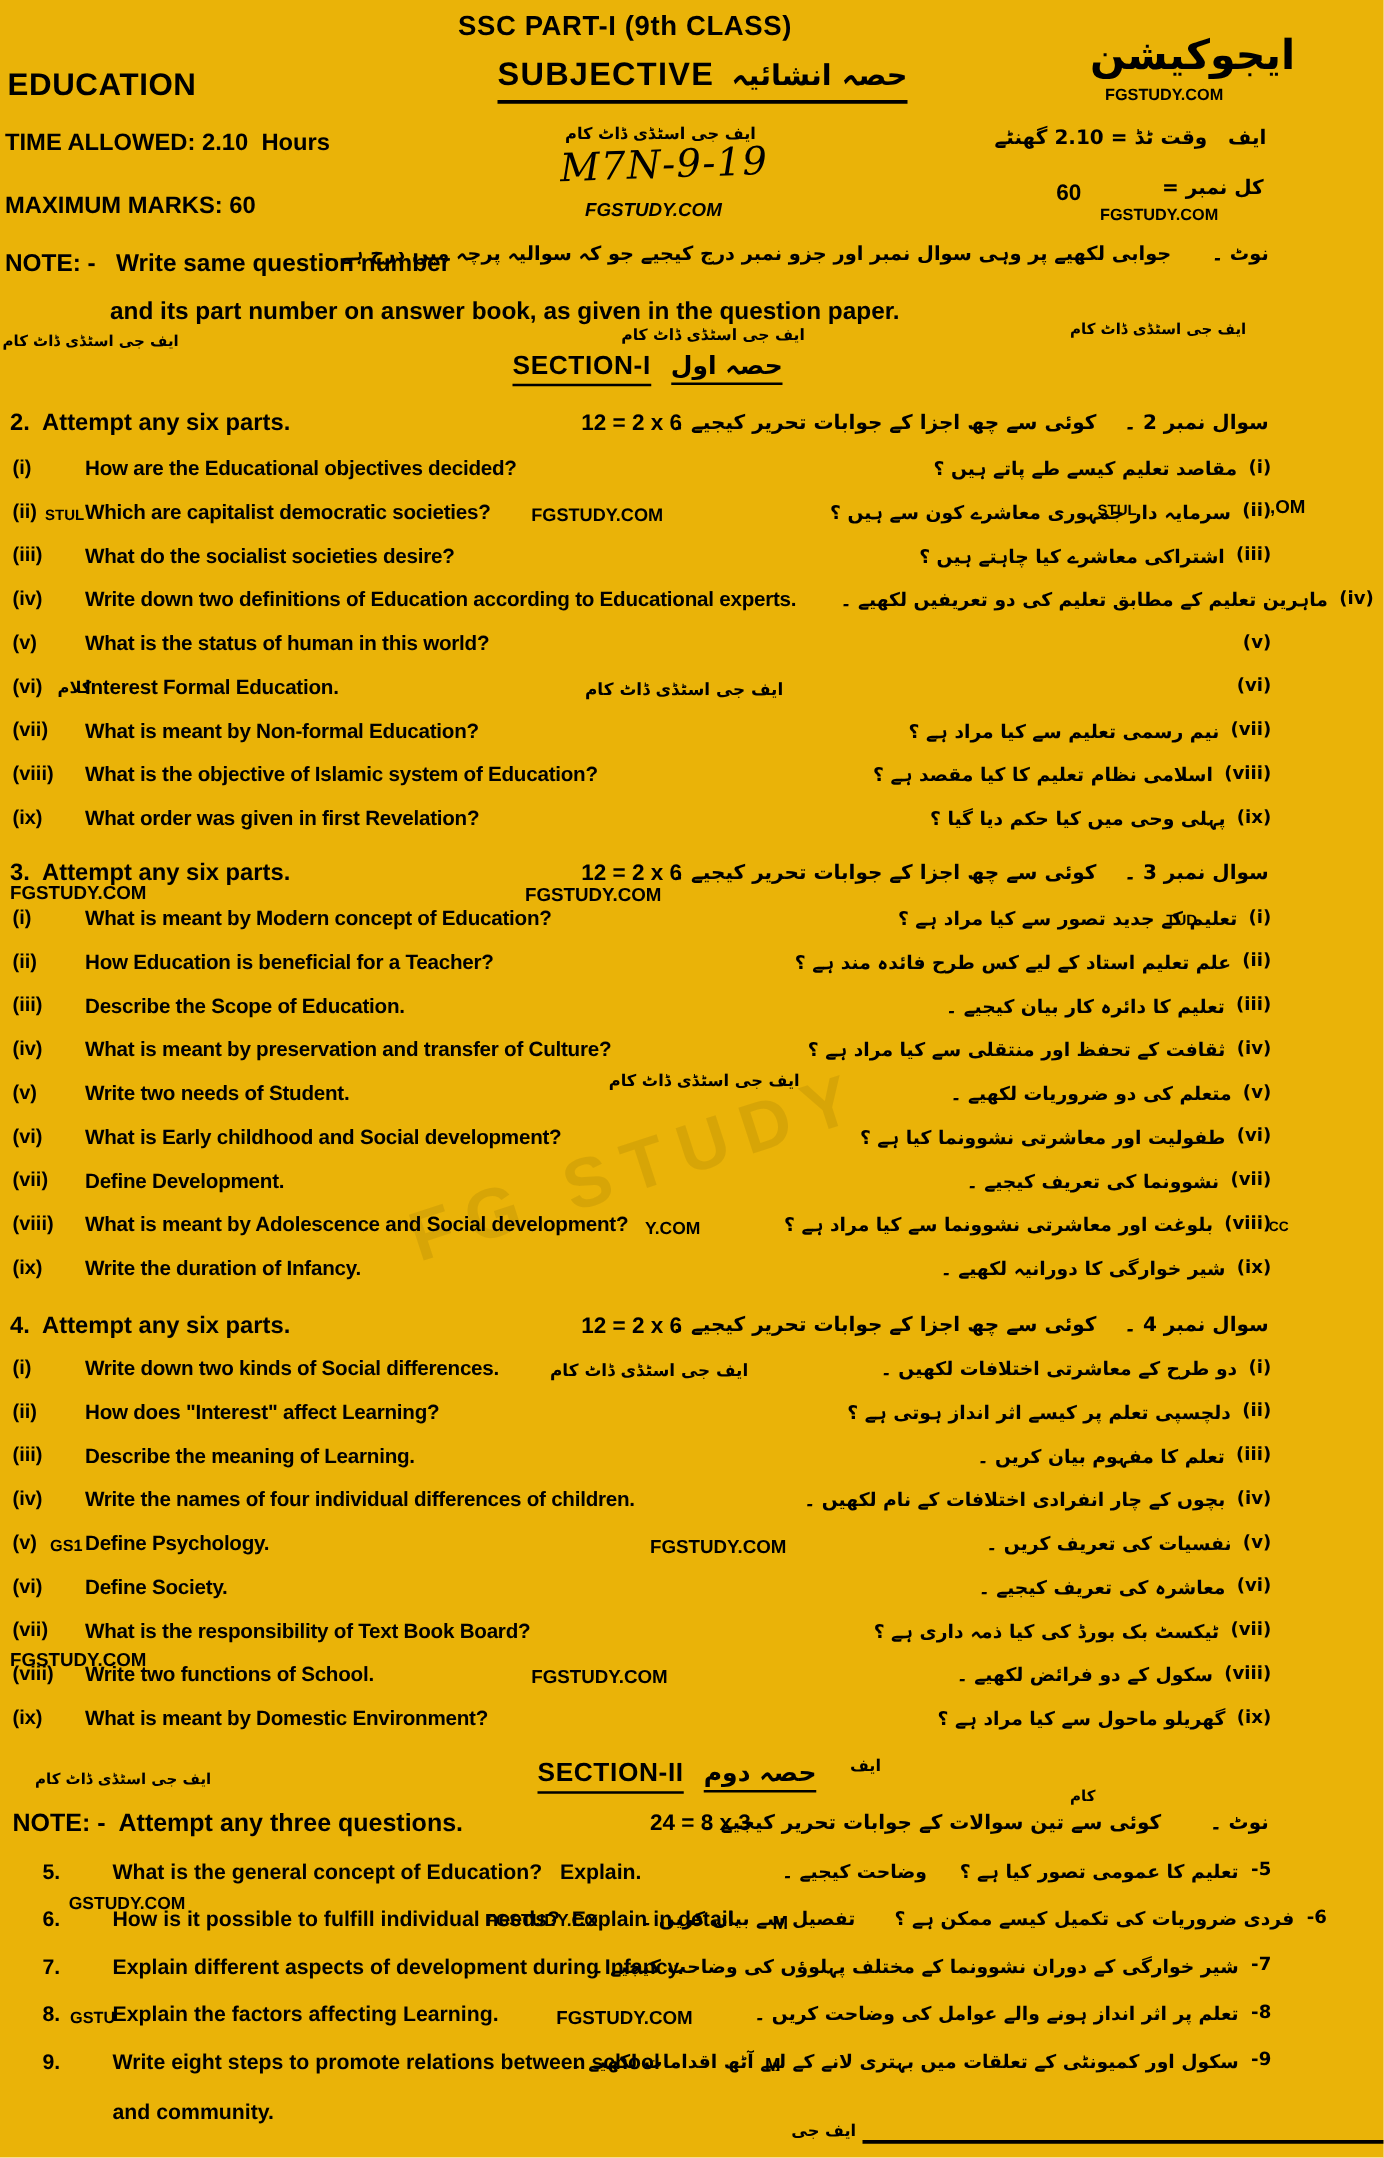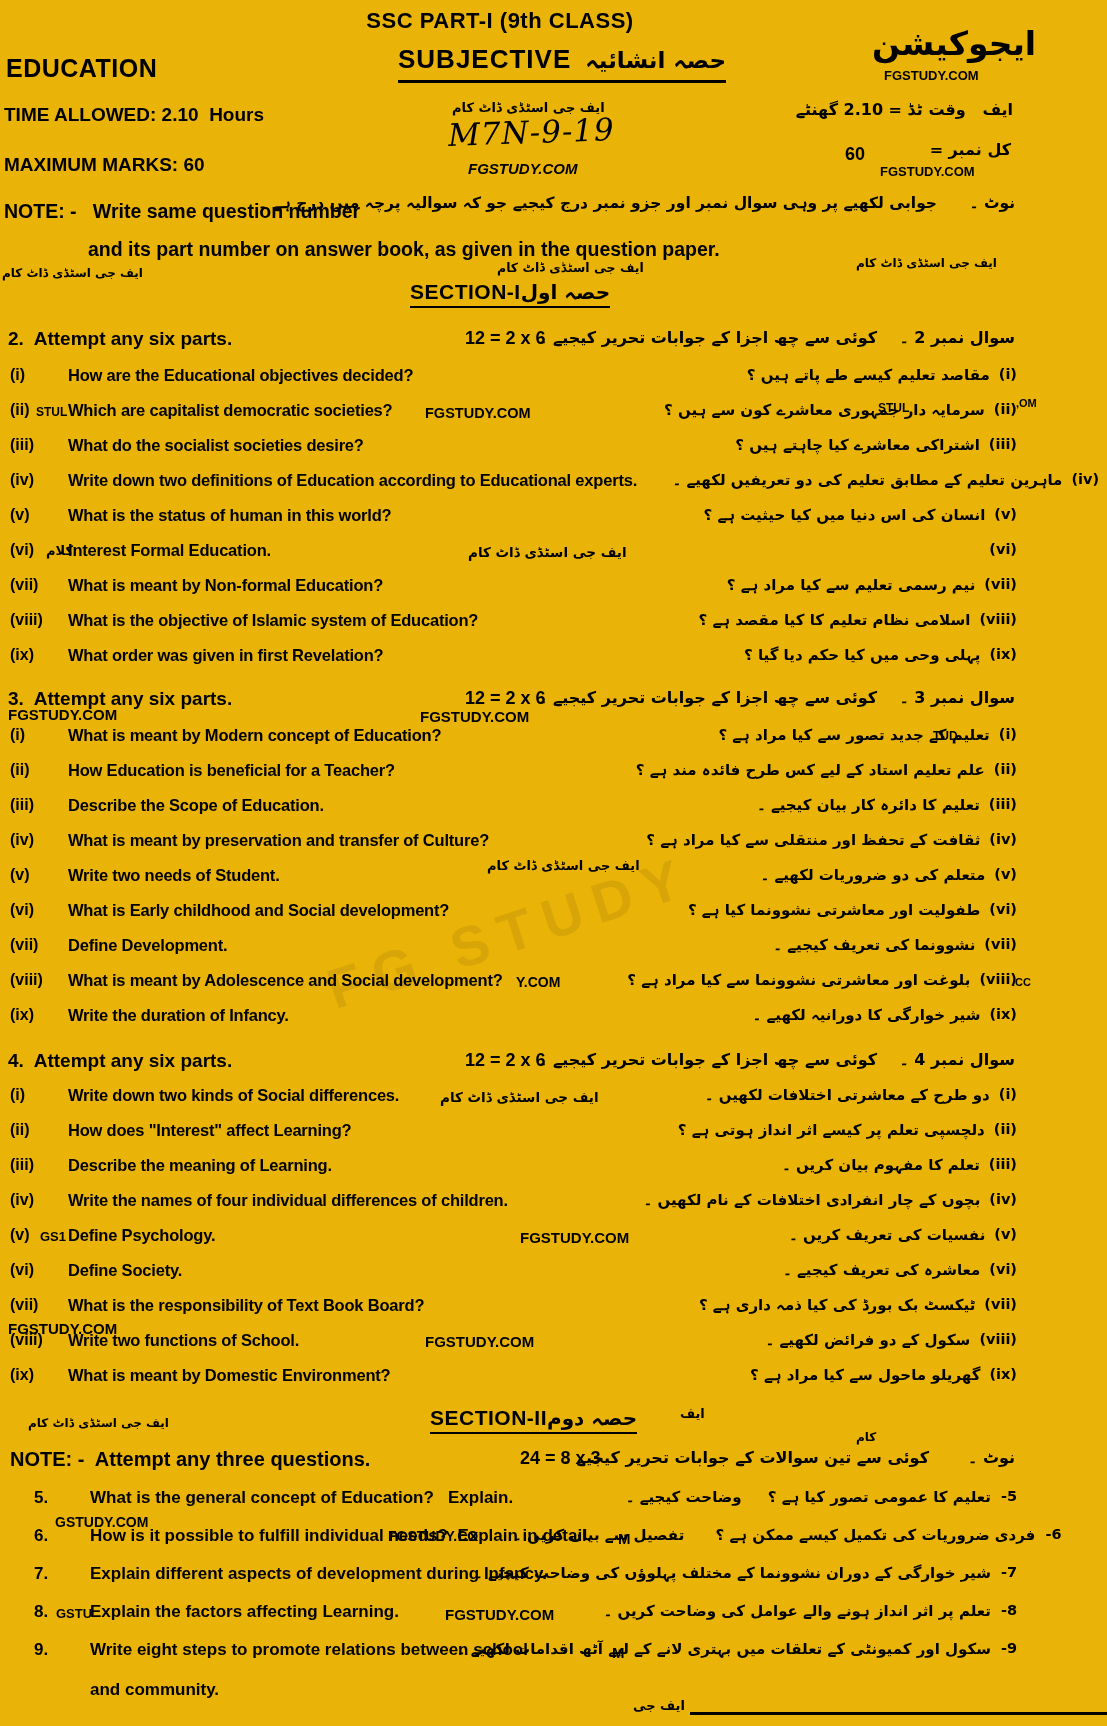--- a/index.html
+++ b/index.html
@@ -20,21 +20,21 @@
   .underline { border-bottom: 2.5px solid #000; padding-bottom: 2px; }
 
   .subj-wrap {
     position: absolute; top: 44px; left: 398px;
     display: flex; align-items: baseline; gap: 14px;
     border-bottom: 3px solid #000; padding-bottom: 5px;
   }
   .subj-en { font-size: 26px; font-weight: 700; letter-spacing: 1px; }
   .subj-ur { font-size: 23px; font-weight: 700; }
 
-  .sec-wrap { position: absolute; display: flex; gap: 0; align-items: baseline; }
+  .sec-wrap { position: absolute; display: flex; gap: 16px; align-items: baseline; }
   .sec-en { font-size: 21px; font-weight: 700; letter-spacing: 0.5px; }
   .sec-ur { font-size: 20px; font-weight: 700; }
 
   .qhead { position: absolute; width: 100%; font-weight: 700; }
   .qtitle { position: absolute; left: 8px; font-size: 19px; white-space: pre; text-align: right; }
   .qmarks { position: absolute; left: 465px; font-size: 18px; }
   .qurdu  { position: absolute; right: 92px; font-size: 16px; font-weight: 700;
             font-family: "DejaVu Sans", sans-serif; direction: rtl; white-space: pre; }
 
   .parts { position: absolute; left: 0; width: 1107px; }
@@ -154,21 +154,20 @@
           <span class="punum">(iv)</span>
           <span class="putext">ماہرین تعلیم کے مطابق تعلیم کی دو تعریفیں لکھیے ۔</span>
         </span>
       </div>
 
       <div class="prow">
         <span class="pnum">(v)</span>
         <span class="pen">What is the status of human in this world?</span>
         <span class="pur">
           <span class="punum">(v)</span>
-          <span class="putext">انسان کی اس دنیا میں کیا حیثیت ہے ؟</span>
         </span>
       </div>
 
       <div class="prow">
         <span class="pnum">(vi)</span>
         <span class="pen">Interest Formal Education.</span>
         <span class="pur">
           <span class="punum">(vi)</span>
         </span>
       </div>
@@ -453,21 +452,21 @@
   <div class="wm" style="top:1528px;left:388px;font-size:14px">FGSTUDY.CO</div>
   <div class="wm" style="top:974px;left:516px;font-size:14px">Y.COM</div>
 
   <div class="wm urdu" style="top:544px;left:468px;font-size:13.5px">ایف جی اسٹڈی ڈاٹ کام</div>
   <div class="wm urdu" style="top:858px;left:487px;font-size:13px">ایف جی اسٹڈی ڈاٹ کام</div>
   <div class="wm urdu" style="top:1089px;left:440px;font-size:13.5px">ایف جی اسٹڈی ڈاٹ کام</div>
   <div class="wm urdu" style="top:1416px;left:28px;font-size:12px">ایف جی اسٹڈی ڈاٹ کام</div>
 
   <div class="wm" style="top:405px;left:36px;font-size:12px">STUL</div>
   <div class="wm" style="top:401px;left:878px;font-size:12px">STUL</div>
-  <div class="wm" style="top:397px;left:1016px;font-size:11px">,OM</div>
+  <div class="wm" style="top:397px;left:1016px;font-size:15px">,OM</div>
   <div class="wm urdu" style="top:543px;left:46px;font-size:13px">کلام</div>
   <div class="wm" style="top:729px;left:933px;font-size:12px">TUD</div>
   <div class="wm" style="top:976px;left:1012px;font-size:11px">.CC</div>
   <div class="wm" style="top:1229px;left:40px;font-size:13px">GS1</div>
   <div class="wm" style="top:1606px;left:56px;font-size:13px">GSTU</div>
   <div class="wm" style="top:1530px;left:618px;font-size:15px">M</div>
   <div class="wm" style="top:1644px;left:612px;font-size:15px">M</div>
   <div class="wm urdu" style="top:1406px;left:680px;font-size:13px">ایف</div>
   <div class="wm urdu" style="top:1430px;left:856px;font-size:12px">کام</div>
   <div class="wm urdu" style="top:1698px;left:633px;font-size:13px">ایف جی</div>

